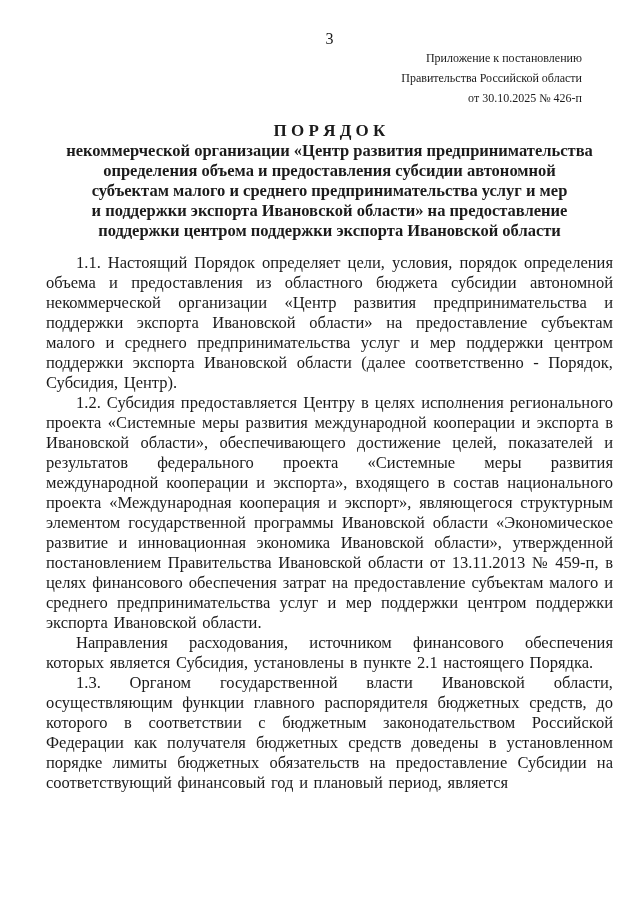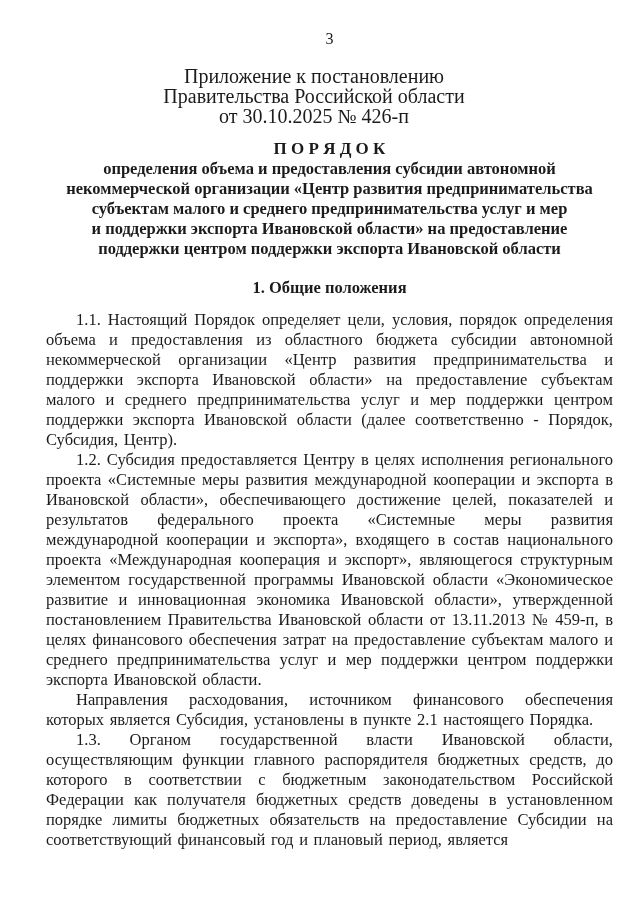--- a/index.html
+++ b/index.html
@@ -26,24 +26,23 @@
     margin-left: 46px;
     margin-right: 27px; 
   }
   .page-number {
     padding-top: 30px;
     text-align: center;
     font-size: 16px;
     line-height: 18px;
   }
   .appendix {
-    margin-top: 18px;
-    text-align: center;
+    text-align: right;
     padding-right: 31px; 
-    font-size: 20px;
+    font-size: 12px;
     line-height: 20px;
   }
   .title-block {
     margin-top: 13px;
     text-align: center;
     font-weight: bold;
     font-size: 16.5px;
     line-height: 20px;
   }
   .title-main {
@@ -77,28 +76,27 @@
     <div class="page-number">3</div>
 
     <div class="appendix">
       <div>Приложение к постановлению</div>
       <div>Правительства Российской области</div>
       <div>от 30.10.2025 № 426-п</div>
     </div>
 
     <div class="title-block">
       <div class="title-main">П О Р Я Д О К</div>
+      <div>некоммерческой организации «Центр развития предпринимательства</div>
       <div>определения объема и предоставления субсидии автономной</div>
-      <div>некоммерческой организации «Центр развития предпринимательства</div>
       <div>субъектам малого и среднего предпринимательства услуг и мер</div>
       <div>и поддержки экспорта Ивановской области» на предоставление</div>
       <div>поддержки центром поддержки экспорта Ивановской области</div>
     </div>
 
-    <div class="section-heading">1. Общие положения</div>
 
     <div class="body-text">
       <p>1.1. Настоящий Порядок определяет цели, условия, порядок определения объема и предоставления из областного бюджета субсидии автономной некоммерческой организации «Центр развития предпринимательства и поддержки экспорта Ивановской области» на предоставление субъектам малого и среднего предпринимательства услуг и мер поддержки центром поддержки экспорта Ивановской области (далее соответственно - Порядок, Субсидия, Центр).</p>
       <p>1.2. Субсидия предоставляется Центру в целях исполнения регионального проекта «Системные меры развития международной кооперации и экспорта в Ивановской области», обеспечивающего достижение целей, показателей и результатов федерального проекта «Системные меры развития международной кооперации и экспорта», входящего в состав национального проекта «Международная кооперация и экспорт», являющегося структурным элементом государственной программы Ивановской области «Экономическое развитие и инновационная экономика Ивановской области», утвержденной постановлением Правительства Ивановской области от 13.11.2013 № 459-п, в целях финансового обеспечения затрат на предоставление субъектам малого и среднего предпринимательства услуг и мер поддержки центром поддержки экспорта Ивановской области.</p>
       <p>Направления расходования, источником финансового обеспечения которых является Субсидия, установлены в пункте 2.1 настоящего Порядка.</p>
       <p>1.3. Органом государственной власти Ивановской области, осуществляющим функции главного распорядителя бюджетных средств, до которого в соответствии с бюджетным законодательством Российской Федерации как получателя бюджетных средств доведены в установленном порядке лимиты бюджетных обязательств на предоставление Субсидии на соответствующий финансовый год и плановый период, является</p>
     </div>
 
   </div>
 </div>

